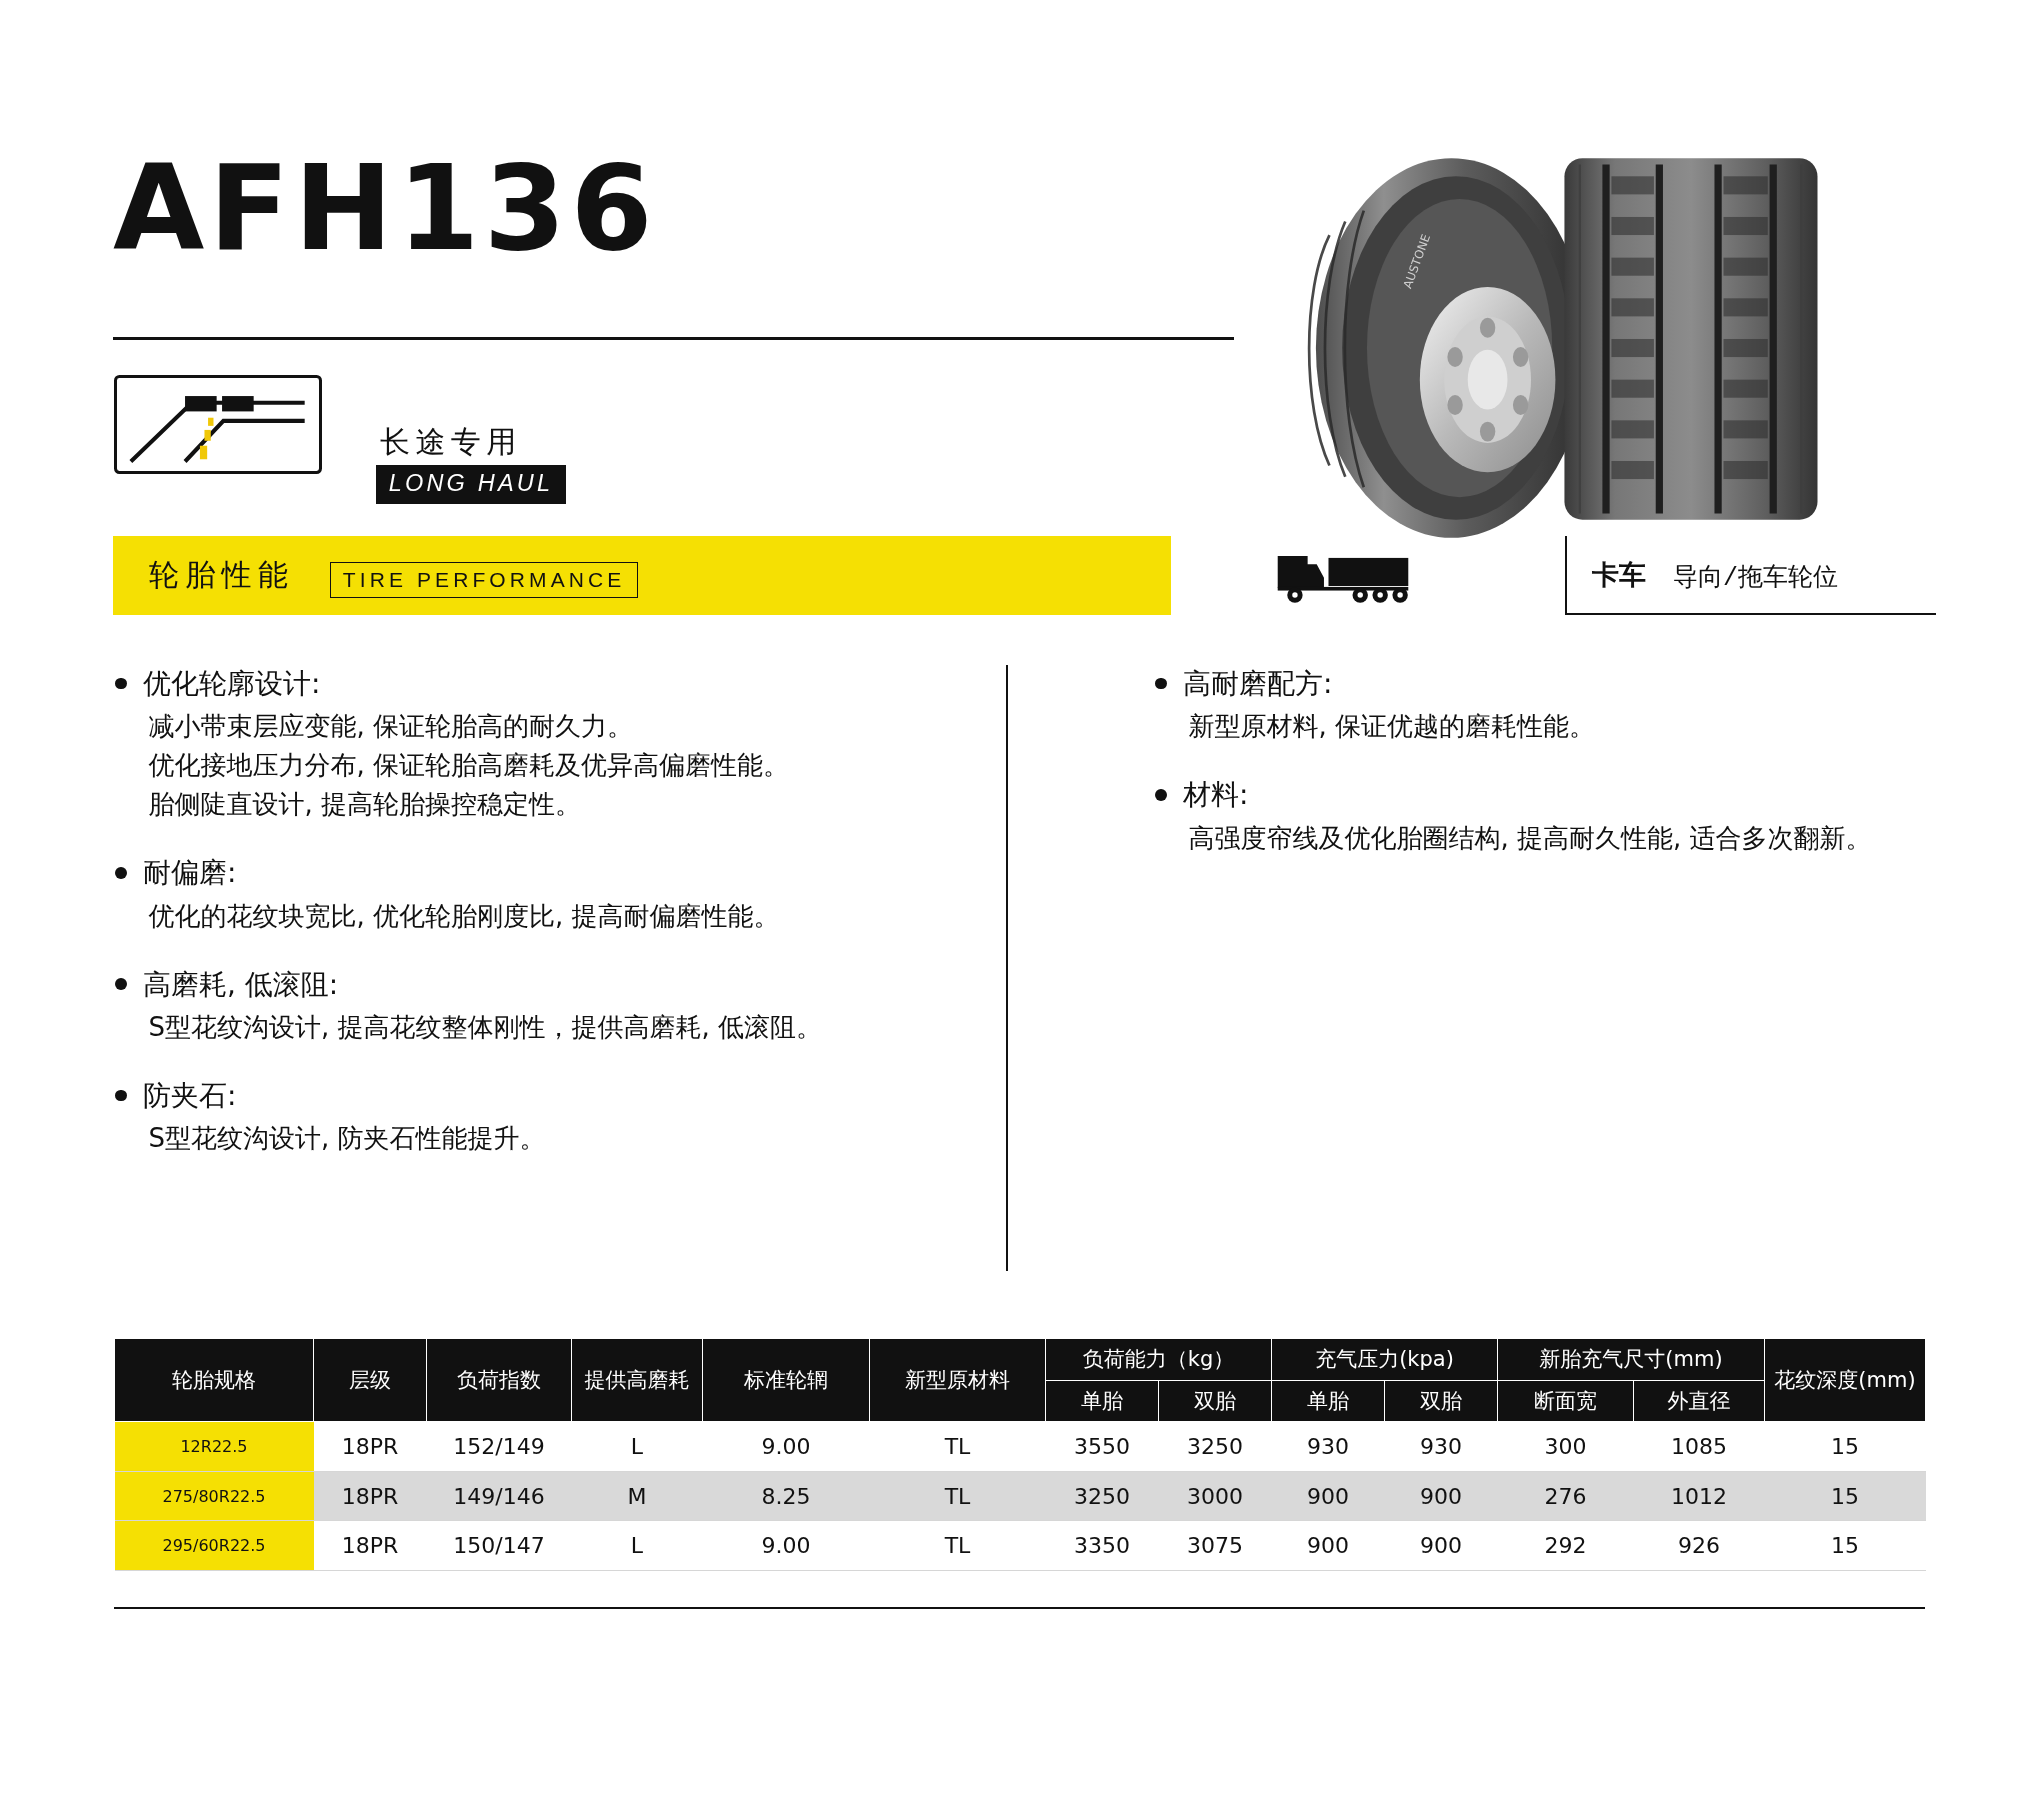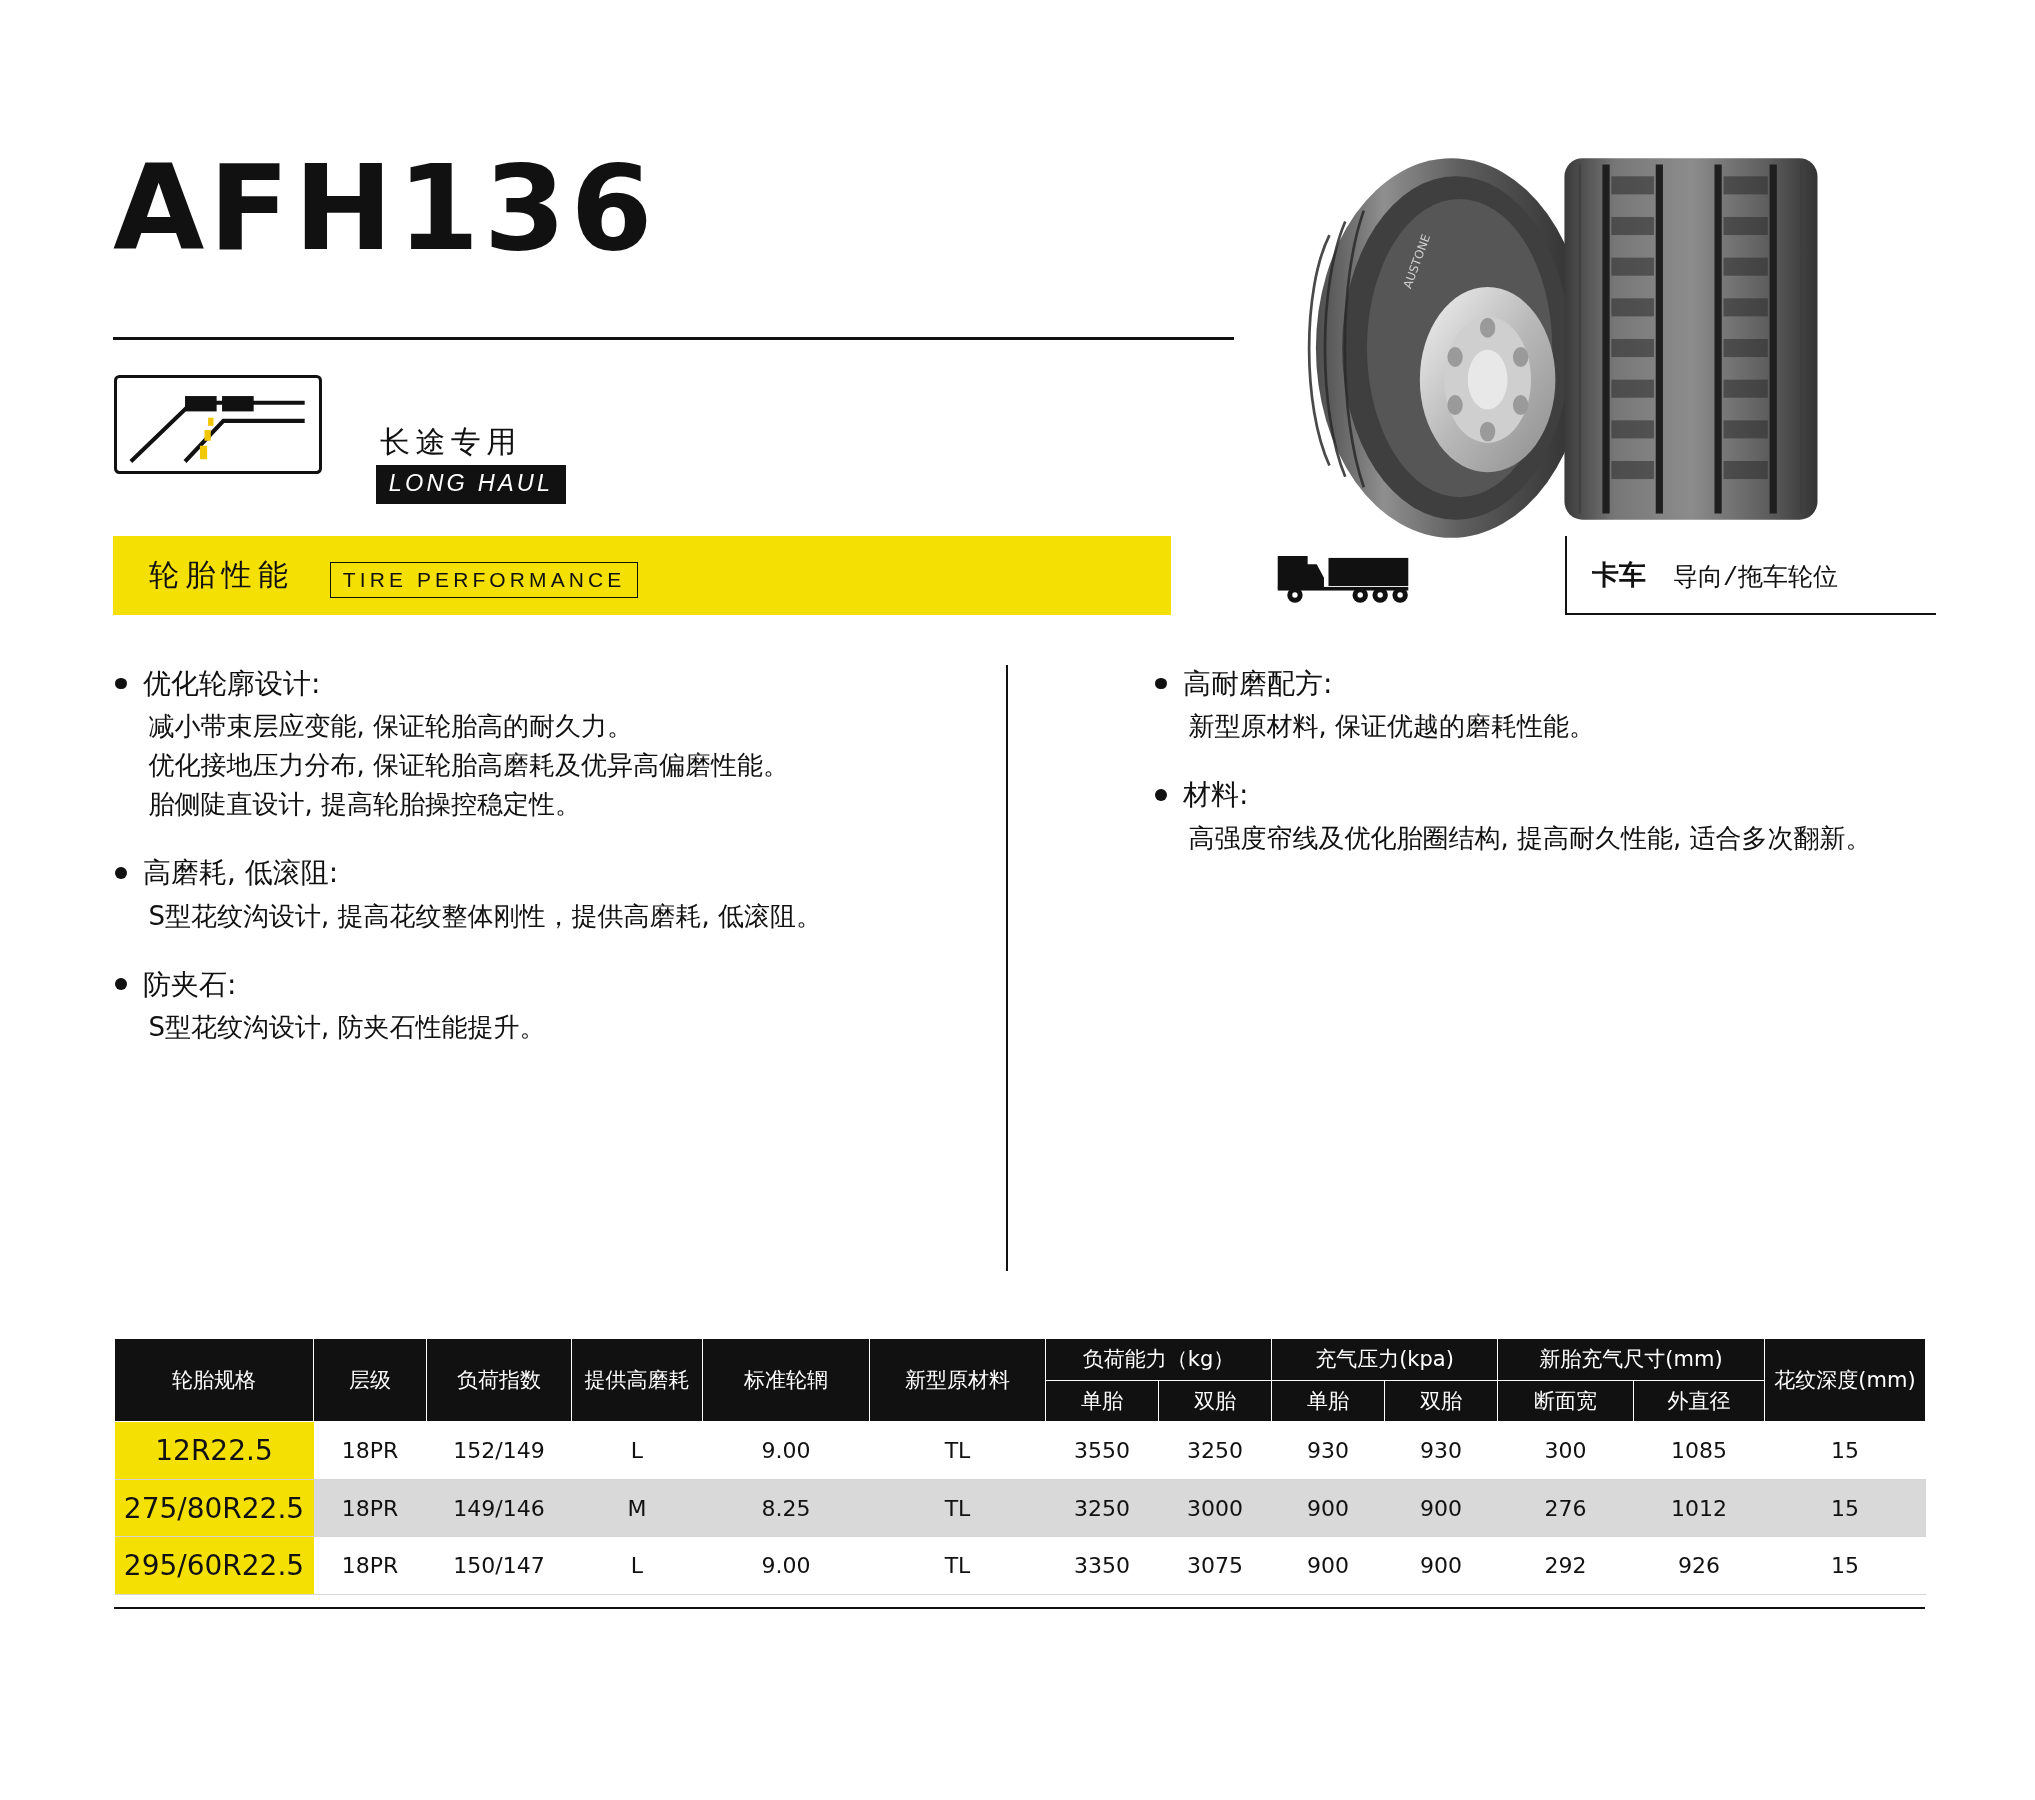--- a/index.html
+++ b/index.html
@@ -238,21 +238,21 @@
     padding: 11.8px 1.8px;
     border: 0.5px solid #d6d6d6;
     border-left: none;
     border-right: none;
   }
   .spec-table tbody tr.alt td { background: #d9d9d9; }
   .spec-table tbody tr.plain td { background: #ffffff; }
   .spec-table tbody td.size-cell {
     background: #f5e003 !important;
     color: #111111;
-    font-size: 28px;
+    font-size: 16px;
   }
   .tbl-bottom-rule {
     position: absolute;
     left: 114px;
     top: 1607px;
     width: 1811px;
     height: 1.8px;
     background: #111111;
   }
 </style>
@@ -404,20 +404,25 @@
     <div class="feat-col left">
 
       <div class="feat-item">
         <span class="feat-bullet"></span>
         <div class="feat-head">优化轮廓设计:</div>
         <div class="feat-line">减小带束层应变能, 保证轮胎高的耐久力。</div>
         <div class="feat-line">优化接地压力分布, 保证轮胎高磨耗及优异高偏磨性能。</div>
         <div class="feat-line">胎侧陡直设计, 提高轮胎操控稳定性。</div>
       </div>
 
+      <div class="feat-item">
+        <span class="feat-bullet"></span>
+        <div class="feat-head">耐偏磨:</div>
+        <div class="feat-line">优化的花纹块宽比, 优化轮胎刚度比, 提高耐偏磨性能。</div>
+      </div>
 
       <div class="feat-item">
         <span class="feat-bullet"></span>
         <div class="feat-head">高磨耗, 低滚阻:</div>
         <div class="feat-line">S型花纹沟设计, 提高花纹整体刚性，提供高磨耗, 低滚阻。</div>
       </div>
 
       <div class="feat-item">
         <span class="feat-bullet"></span>
         <div class="feat-head">防夹石:</div>

